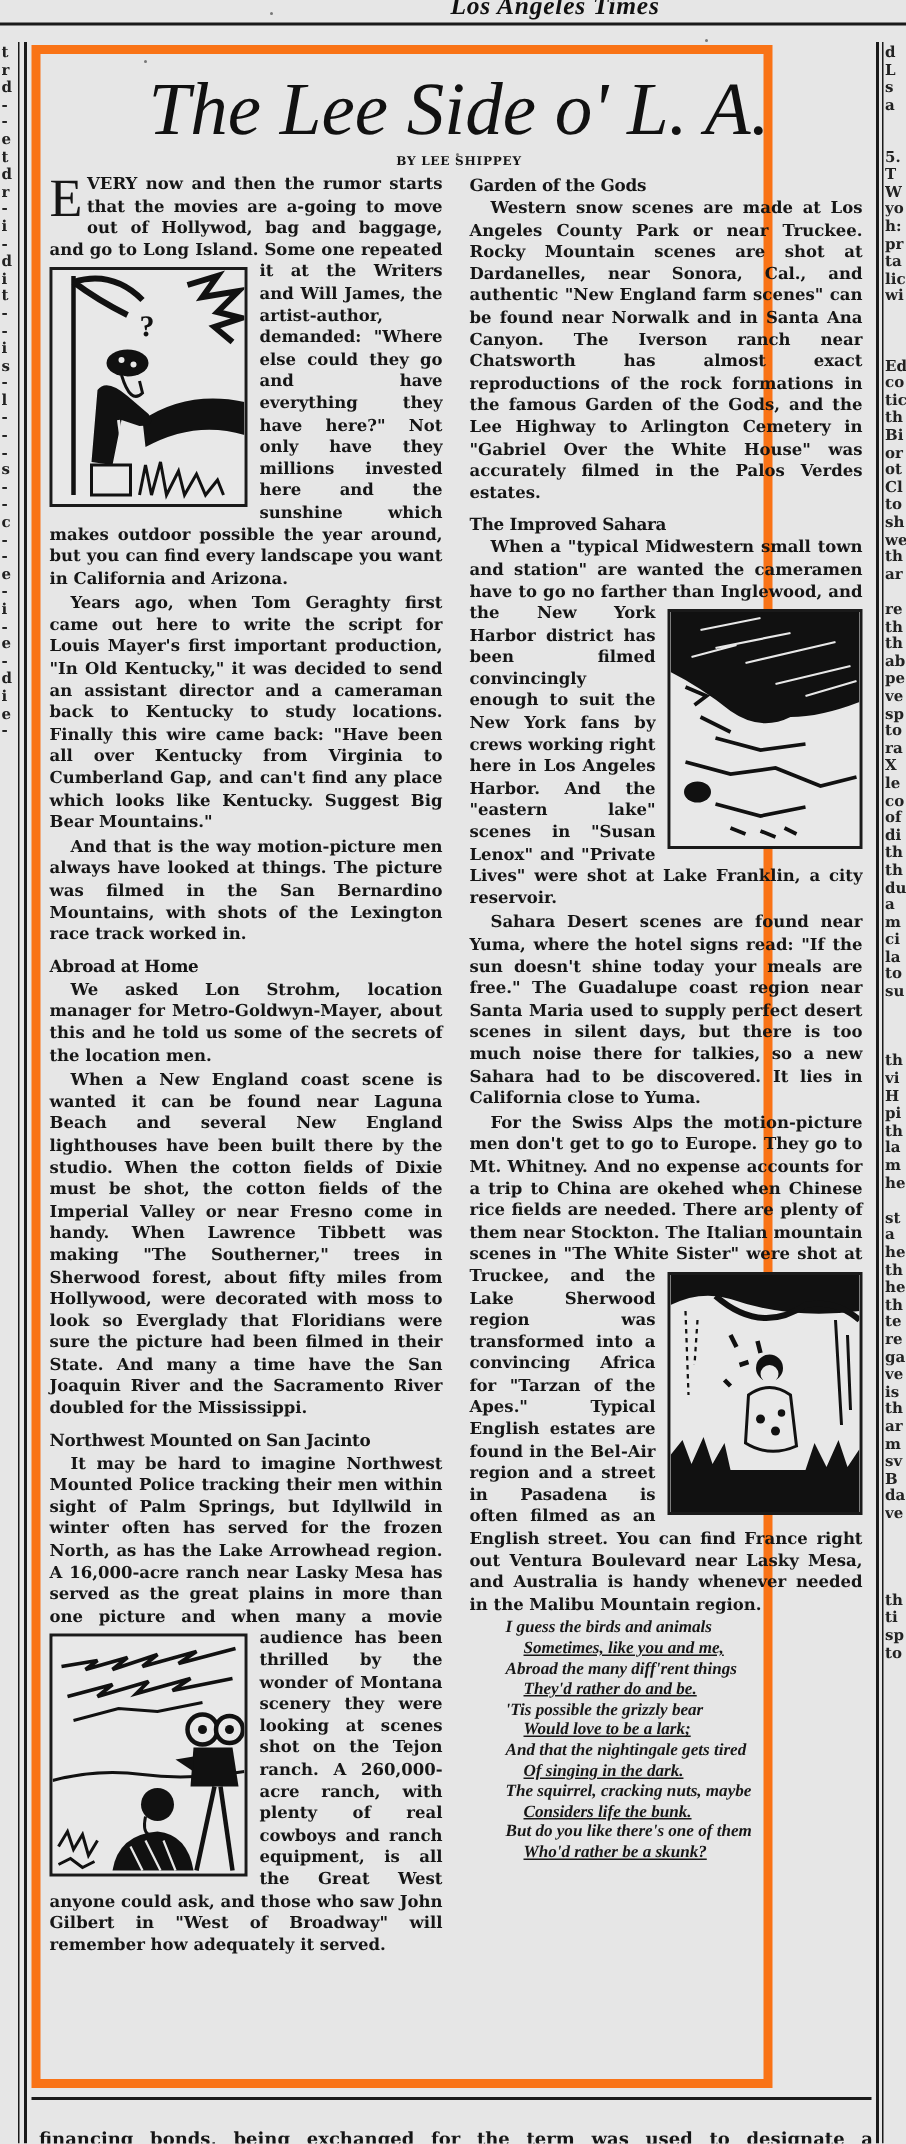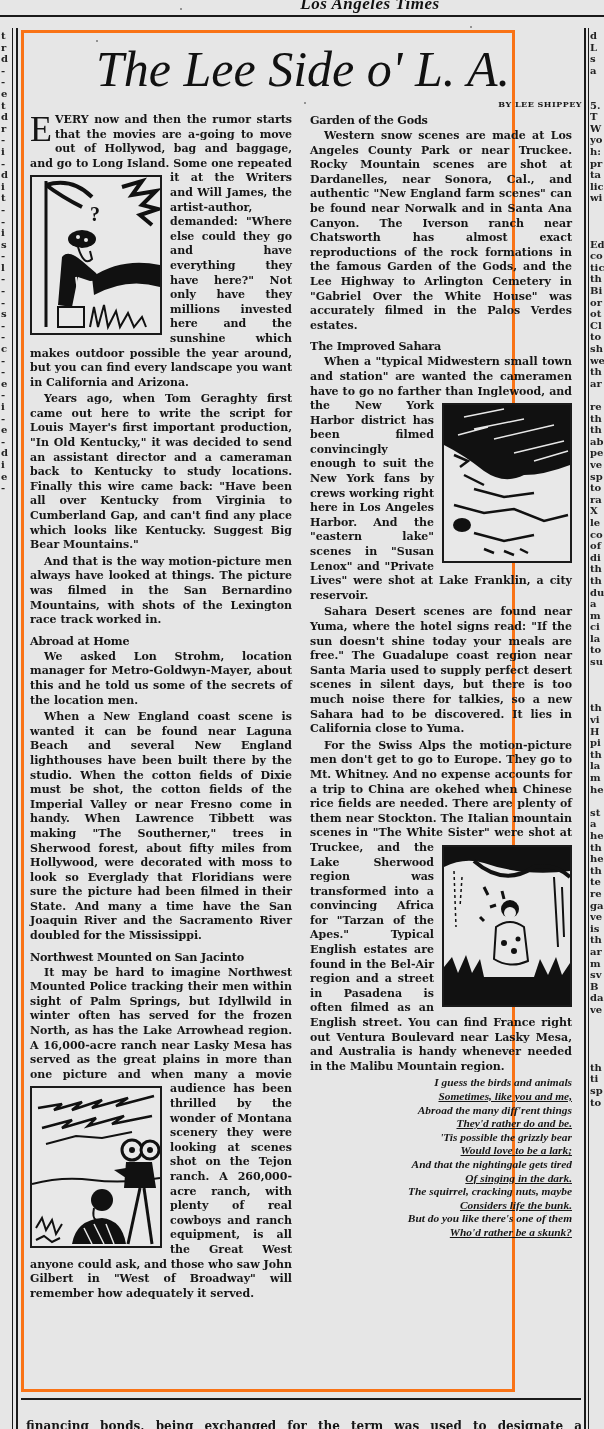--- a/index.html
+++ b/index.html
@@ -22,29 +22,29 @@
   .right-rule2 { position: absolute; left: 588px; top: 28px; width: 1px; height: 1401px; background: #1a1a1a; }
   .frag-col {
     position: absolute; top: 30px; font-family: "DejaVu Serif", serif; font-weight: bold;
     font-size: 10px; line-height: 11.6px; color: #222; overflow: hidden; white-space: pre;
   }
   .frag-left { left: 1px; width: 10px; }
   .frag-right { left: 590px; width: 14px; }
 
   .box {
     position: absolute; left: 21px; top: 30px; width: 494px; height: 1362px;
-    border: 3px solid #f97316; box-sizing: border-box; padding-left: 13px;
+    border: 6px solid #f97316; box-sizing: border-box; padding-left: 13px;
   }
   .title {
     position: absolute; left: 0; top: 10px; width: 558px; text-align: center;
     font-family: "Liberation Serif", serif; font-style: italic; font-size: 50px;
     line-height: 52px; color: #111;
   }
   .byline {
-    position: absolute; left: 0; top: 66px; width: 558px; text-align: right;
+    position: absolute; left: 0; top: 66px; width: 558px; text-align: center;
     font-family: "DejaVu Serif", serif; font-weight: bold; font-size: 8px; letter-spacing: 0.5px;
   }
   .col {
     position: absolute; top: 80px; width: 262px;
     font-family: "DejaVu Serif", serif; font-weight: bold; font-size: 11px;
     line-height: 14.6px; text-align: justify; color: #161616;
   }
   .col.left { left: 6px; }
   .col.right { left: 286px; width: 262px; }
   .col p { margin: 0 0 2px 0; text-indent: 14px; hyphens: auto; }
@@ -58,21 +58,21 @@
     margin: 2px 3px 0 0; font-weight: normal;
   }
   .fig {
     border: 2px solid #1a1a1a; background: #e6e6e6; box-sizing: border-box; position: relative; overflow: hidden;
   }
   .fig.fl { float: left; margin: 2px 8px 2px 0; }
   .fig.fr { float: right; margin: 2px 0 2px 8px; }
   .fig svg { display: block; }
   .poem {
     margin: 2px 0 0 24px; font-family: "Liberation Serif", serif; font-style: italic;
-    font-weight: bold; font-size: 11.4px; line-height: 13.6px; text-align: right;
+    font-weight: bold; font-size: 11.4px; line-height: 13.6px; text-align: left;
   }
   .poem .ind { padding-left: 12px; text-decoration: underline; }
   .poem-sig { text-align: right; font-family: "Liberation Serif", serif; font-size: 12px; margin: 2px 14px 0 0; letter-spacing: 0.3px; }
   .bottom-rule { position: absolute; left: 21px; top: 1398px; width: 560px; height: 2px; background: #1a1a1a; }
   .footer-line {
     position: absolute; left: 26px; top: 1419px; width: 556px;
     font-family: "DejaVu Serif", serif; font-weight: bold; font-size: 12px; white-space: nowrap;
     text-align: justify; text-align-last: justify; color: #161616;
   }
   .speck { position: absolute; width: 2px; height: 2px; background: #777; border-radius: 1px; }

